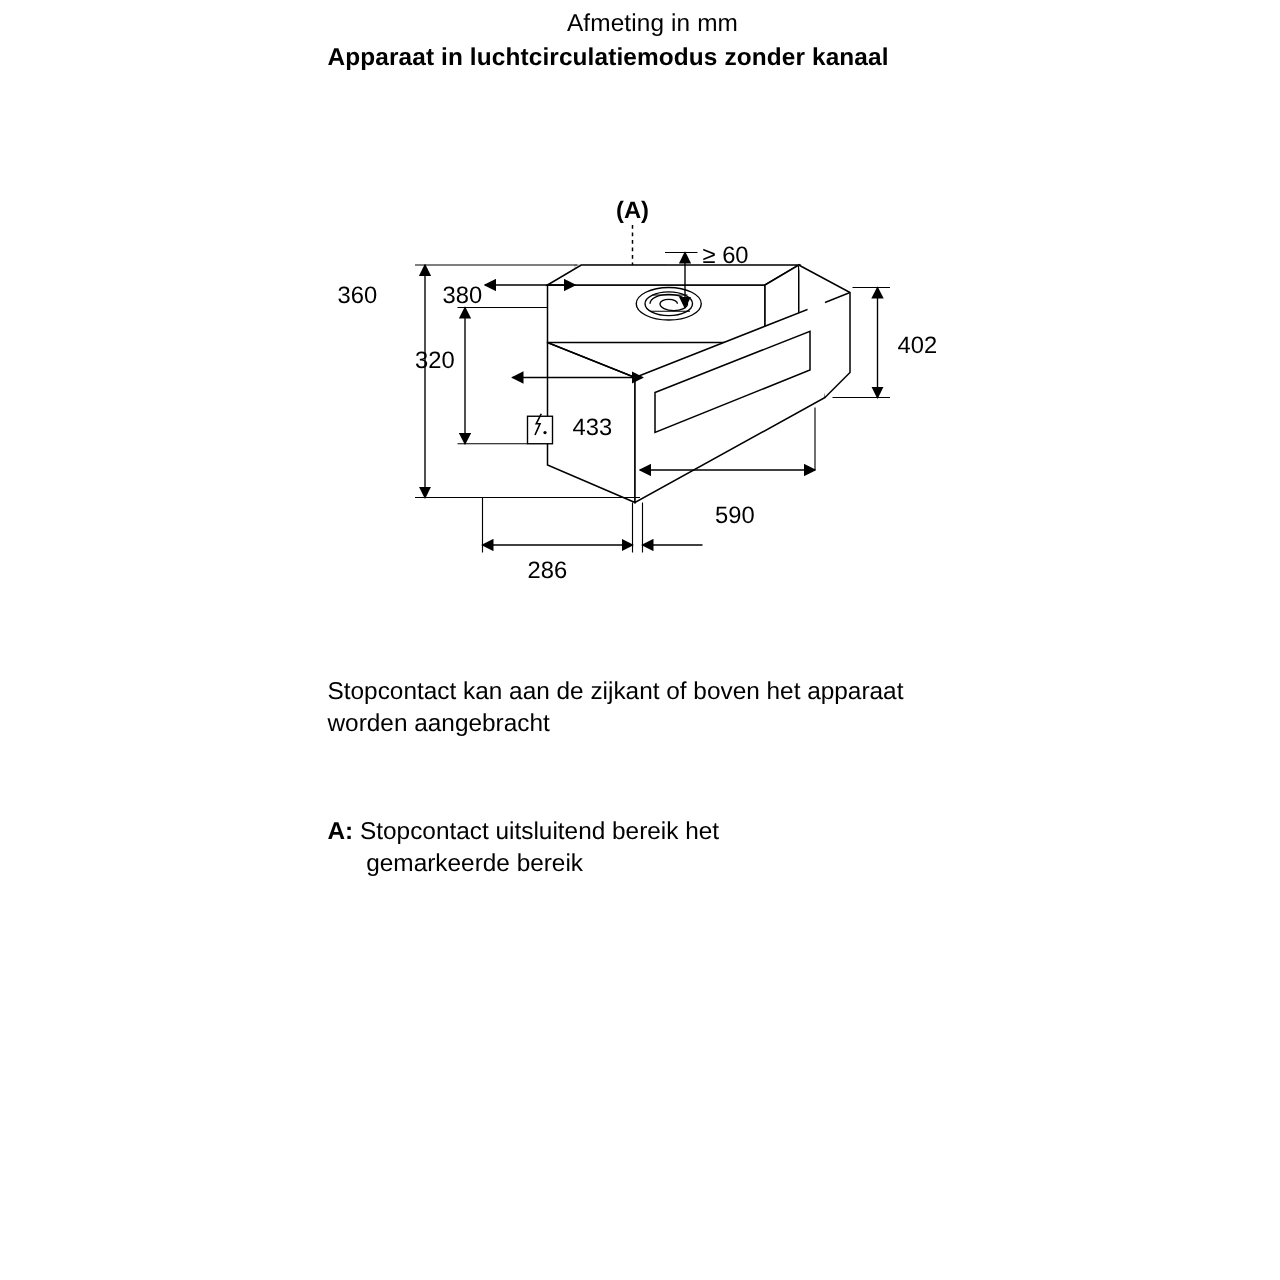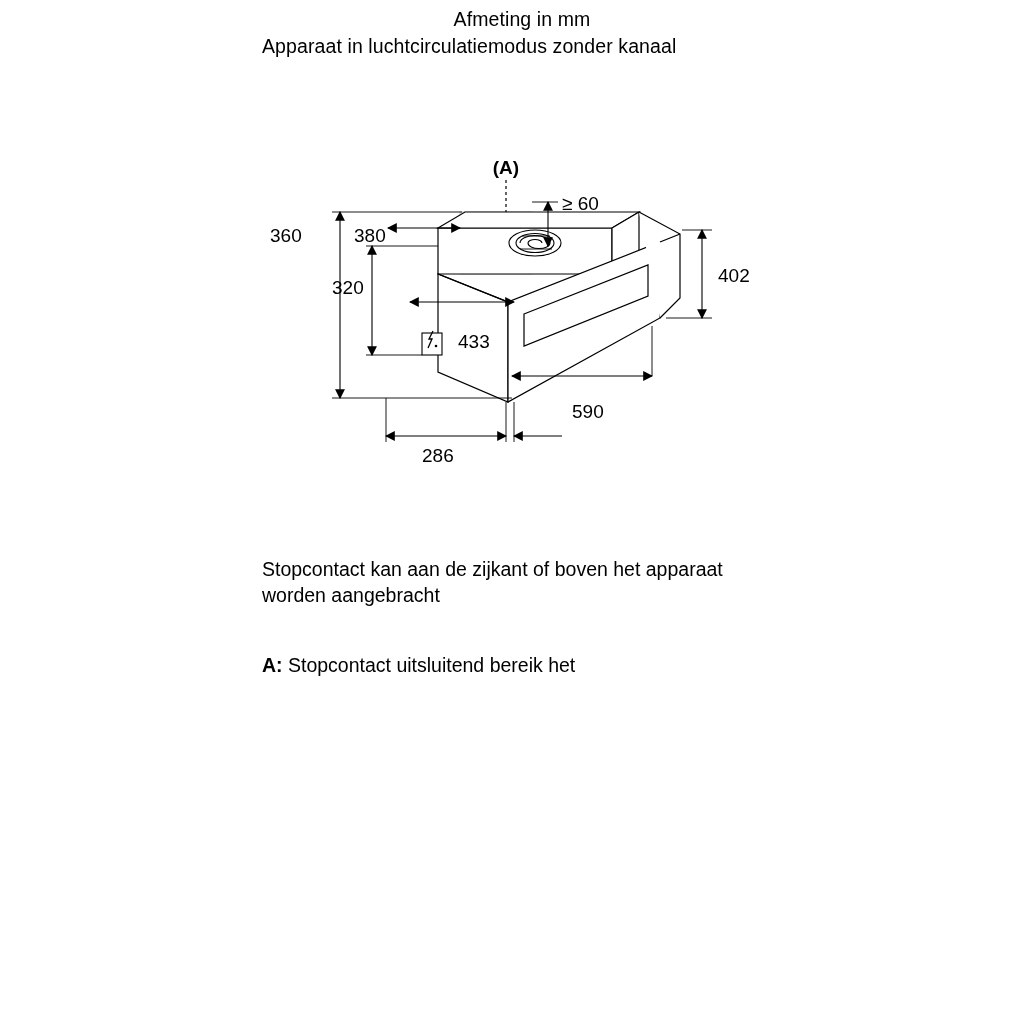--- a/index.html
+++ b/index.html
@@ -29,21 +29,21 @@
   }
   .heading .line1 {
     font-size: 19.5px;
     font-weight: 400;
     line-height: 26px;
     letter-spacing: 0.1px;
     text-align: center;
   }
   .heading .line2 {
     font-size: 19.5px;
-    font-weight: 400;
+    font-weight: 700;
     line-height: 26px;
     letter-spacing: 0.1px;
     margin-top: 1px;
     max-width: 480px;
   }
 
   
   .drawing {
     position: absolute;
     left: 262px;
@@ -52,21 +52,21 @@
     height: 340px;
   }
   .drawing svg {
     display: block;
   }
 
   
   .note-1 {
     position: absolute;
     left: 262px;
-    top: 556px;
+    top: 540px;
     width: 500px;
     font-size: 19.5px;
     line-height: 26px;
   }
   .note-2 {
     position: absolute;
     left: 262px;
     top: 652px;
     width: 500px;
     font-size: 19.5px;
@@ -181,15 +181,16 @@
         <text x="160" y="312">286</text>
       </g>
     </svg>
   </div>
 
   <div class="note-1">Stopcontact kan aan de zijkant of boven het apparaat worden aangebracht</div>
 
   <div class="note-2">
     <span class="tag">A:</span>
     <span class="body">Stopcontact uitsluitend bereik het</span>
+    <span class="indent">gemarkeerde bereik</span>
   </div>
 
 </div>
 
 </body></html>

